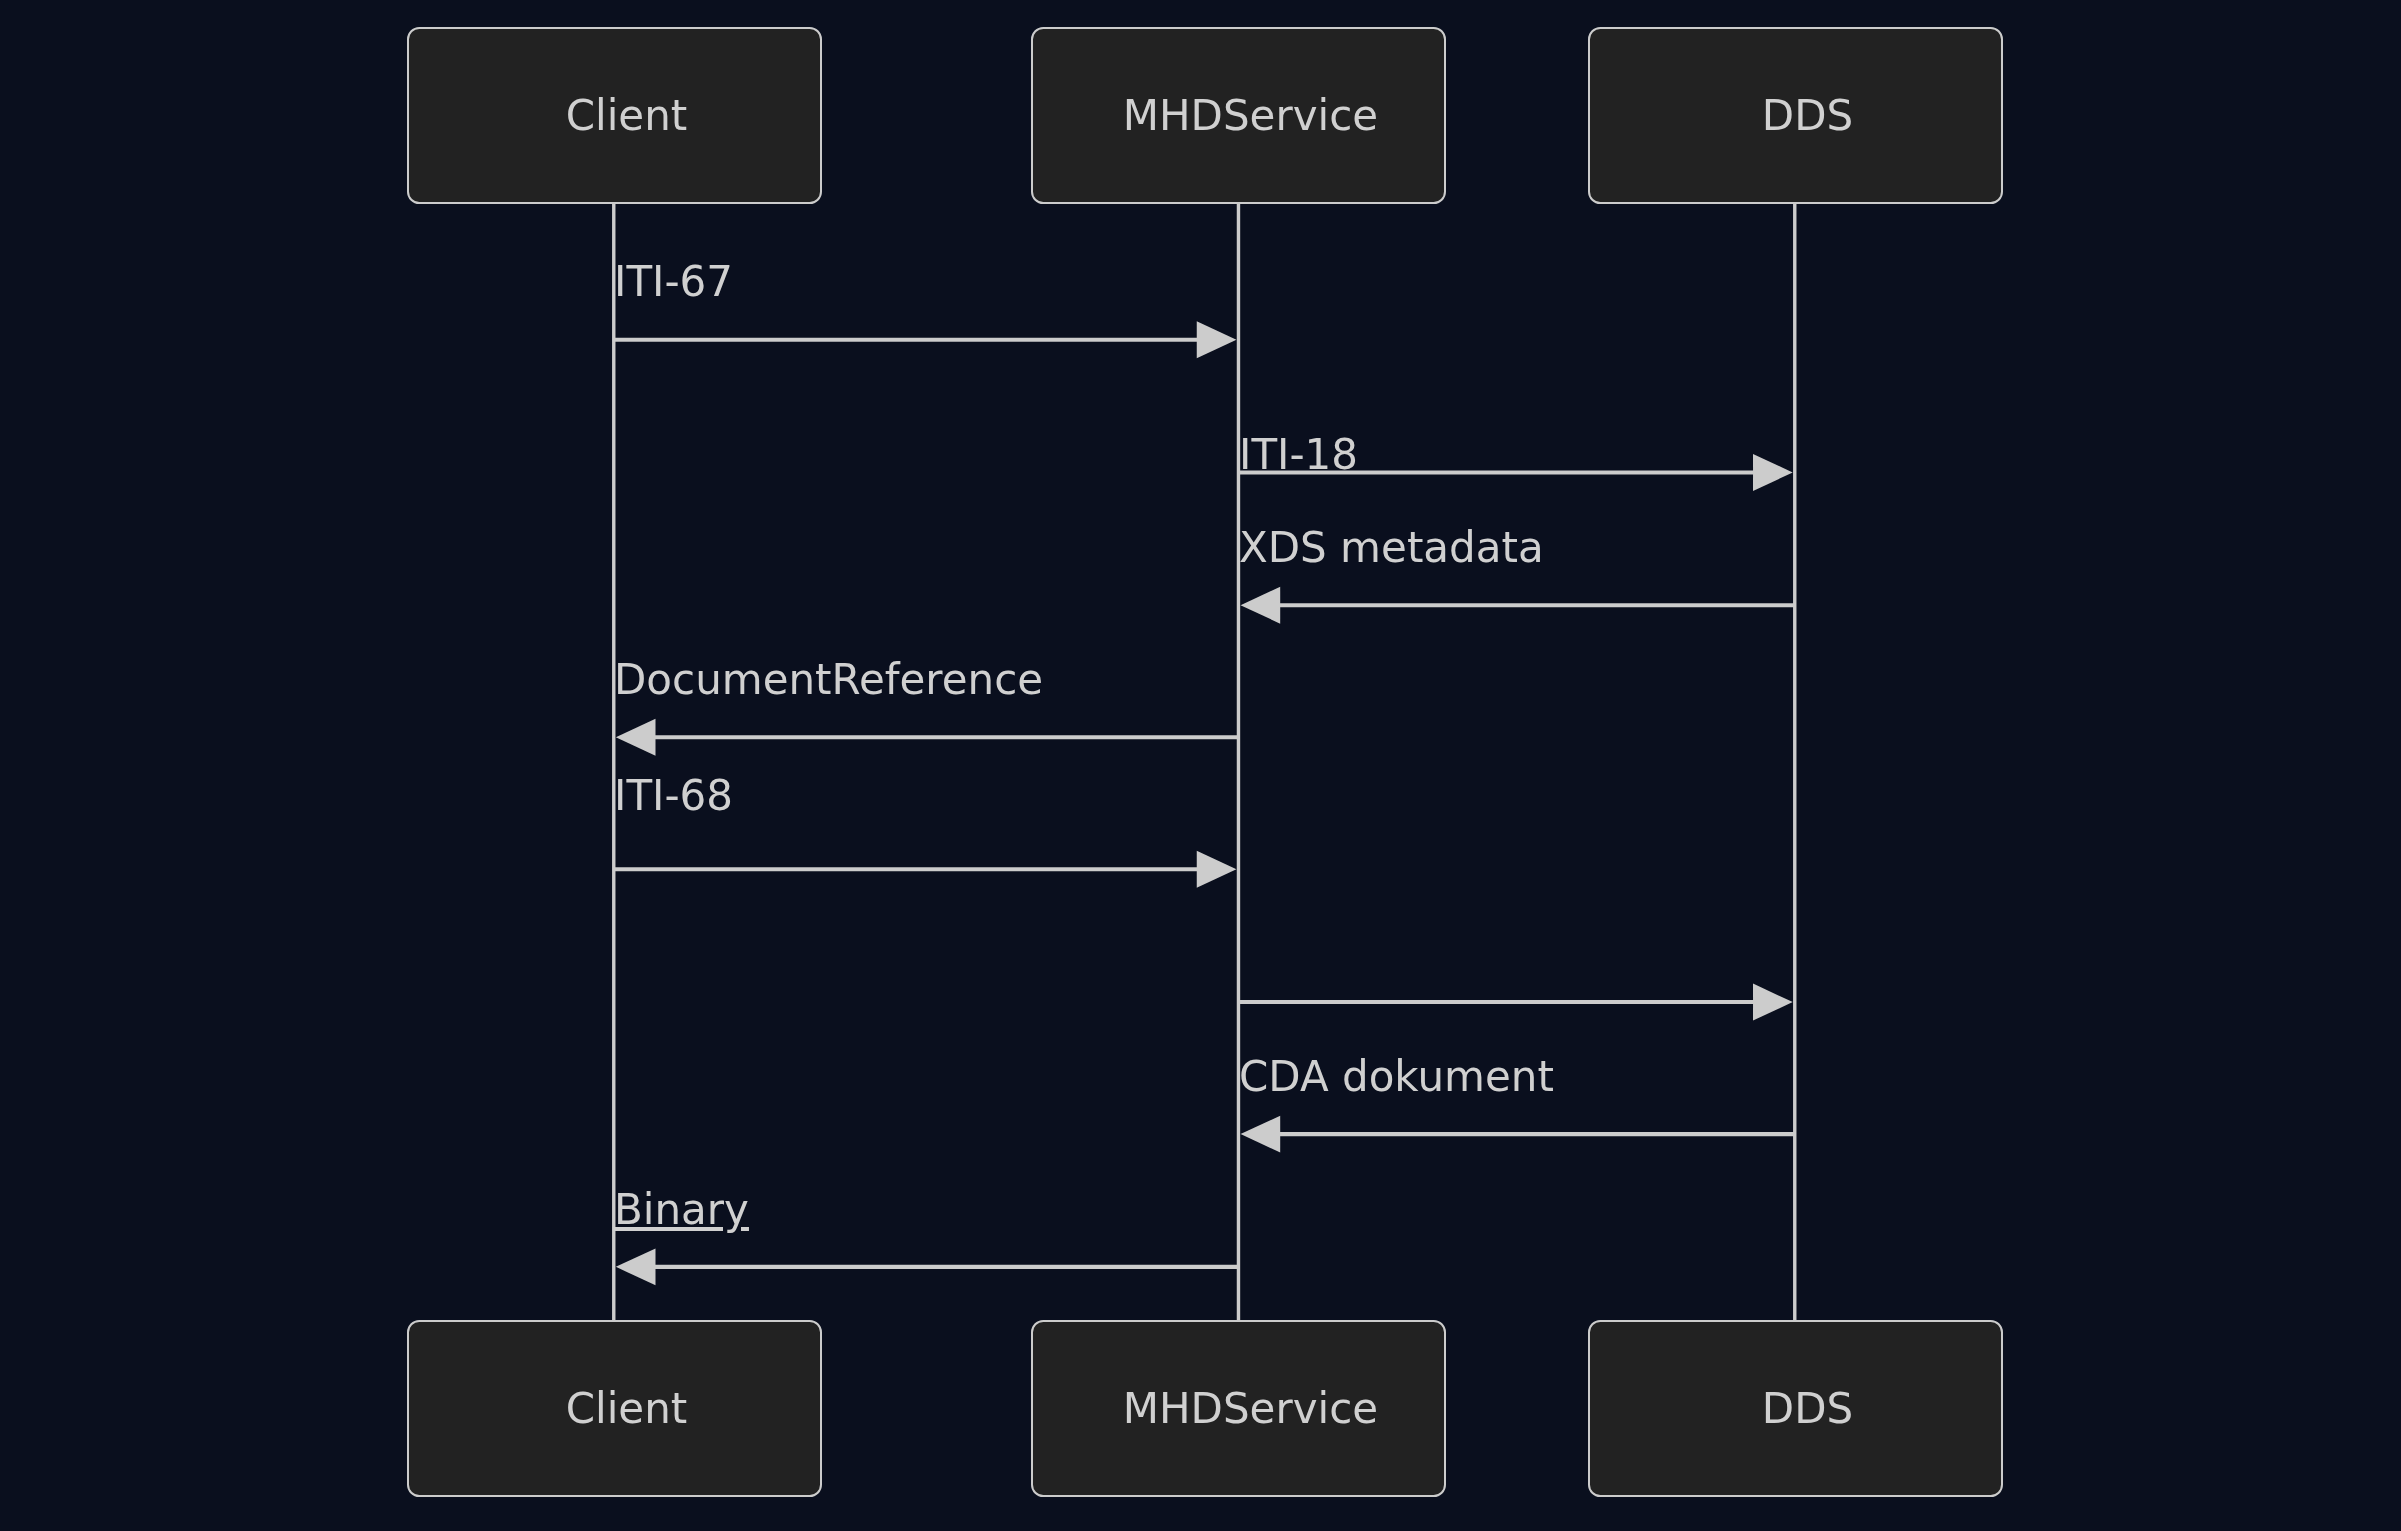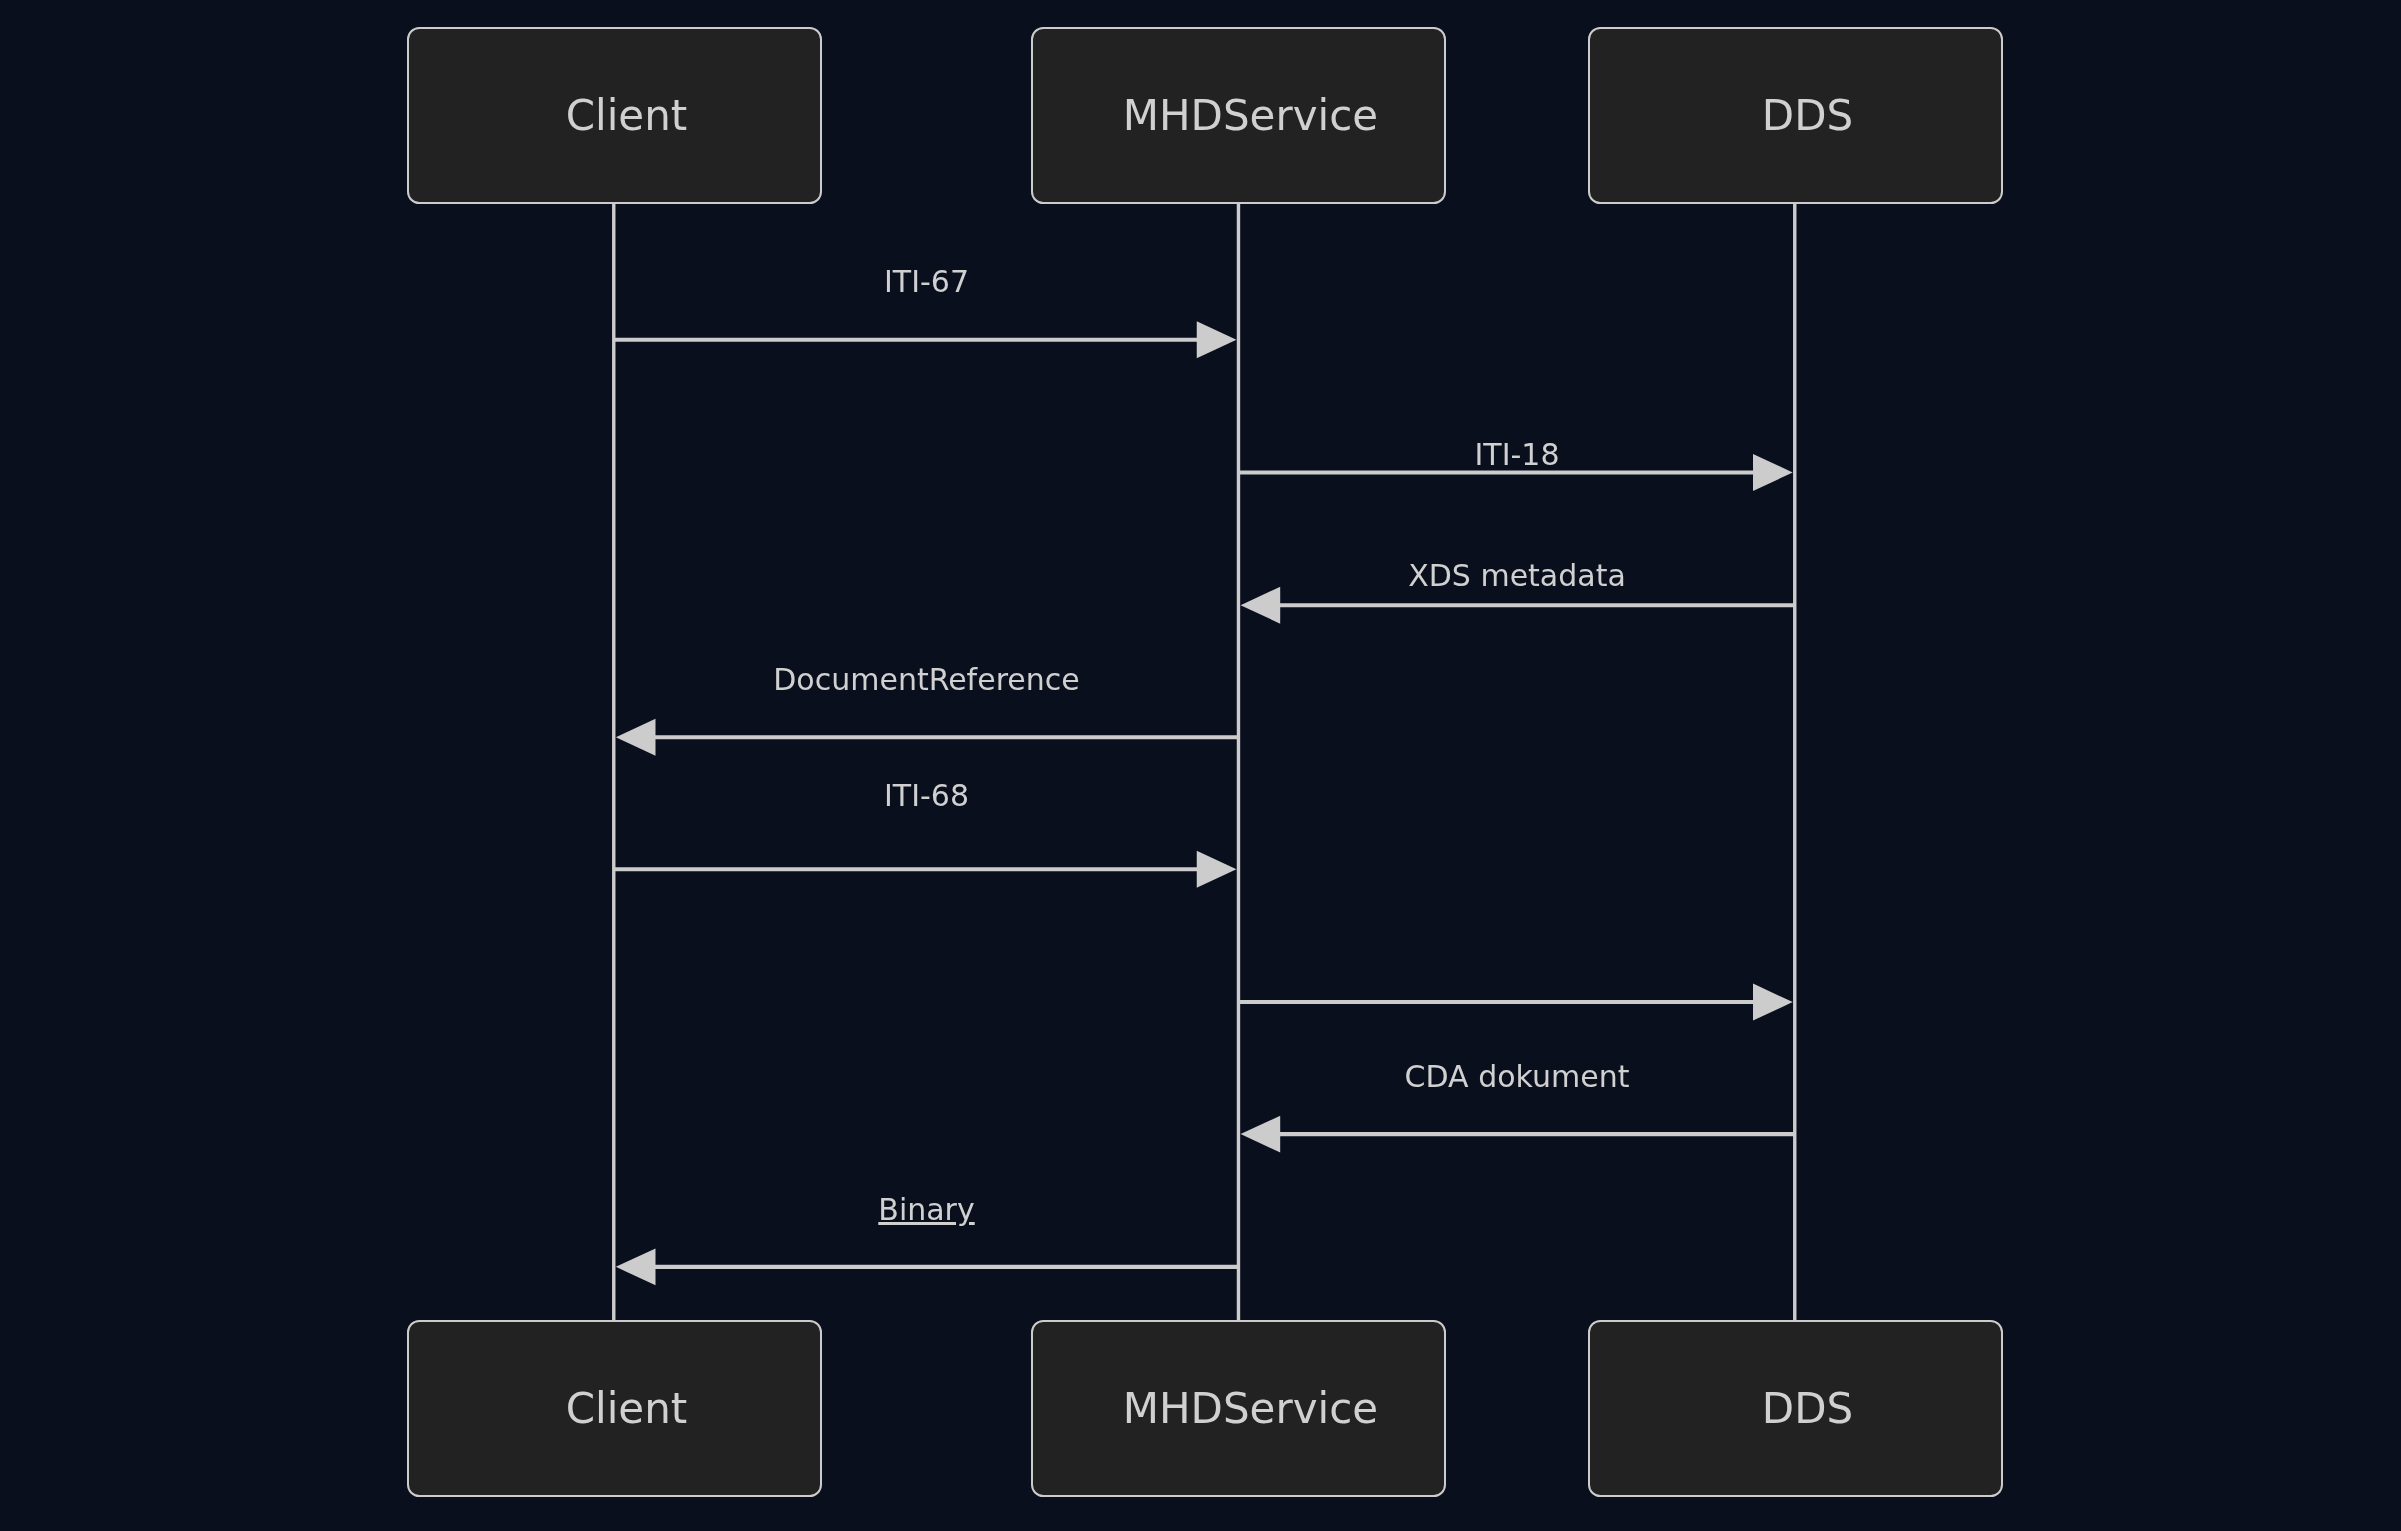--- a/index.html
+++ b/index.html
@@ -16,22 +16,22 @@
     position:absolute; box-sizing:border-box;
     background:var(--boxFill);
     border:2.7px solid var(--boxBorder);
     border-radius:12.3px;
     display:flex; align-items:center; justify-content:center;
   }
   .actor-label{
     color:var(--text); font-size:42px; line-height:1; white-space:nowrap;margin-left:24px;
   }
   .msg-label{
-    position:absolute; color:var(--text); font-size:30px; line-height:42px;
-    text-align:center; white-space:nowrap;
+    position:absolute; color:var(--text); font-size:42px; line-height:42px;
+    white-space:nowrap;
   }
 </style>
 </head>
 <body>
 
 <div id="stage" style="width: 2401px; height: 1532px;">
   <svg id="diagram-svg" xmlns="http://www.w3.org/2000/svg" width="2401" height="1532" viewBox="0 0 3509 2238">
       <line x1="897" y1="296" x2="897" y2="1931" stroke="#cccccc" stroke-width="5"></line>
       <line x1="1810" y1="296" x2="1810" y2="1931" stroke="#cccccc" stroke-width="5"></line>
       <line x1="2623" y1="296" x2="2623" y2="1931" stroke="#cccccc" stroke-width="5"></line>
@@ -65,19 +65,19 @@
       <span class="actor-label">MHDService</span>
     </div>
     <div class="actor-box" style="left: 1588px; top: 27px; width: 415px; height: 177px; border-radius: 12.3px;">
       <span class="actor-label">DDS</span>
     </div>
     <div class="actor-box" style="left: 1588px; top: 1320px; width: 415px; height: 177px; border-radius: 12.3px;">
       <span class="actor-label">DDS</span>
     </div>
     <div class="msg-label" style="left: 614px; width: 625px; top: 261px;">ITI-67</div>
     <div class="msg-label" style="left: 1239px; width: 556px; top: 394px; margin-top: 40px;">ITI-18</div>
-    <div class="msg-label" style="left: 1239px; width: 556px; top: 527px; margin-top: 28px;">XDS metadata</div>
+    <div class="msg-label" style="left: 1239px; width: 556px; top: 527px;">XDS metadata</div>
     <div class="msg-label" style="left: 614px; width: 625px; top: 659px;">DocumentReference</div>
     <div class="msg-label" style="left: 614px; width: 625px; top: 775px;">ITI-68</div>
     <div class="msg-label" style="left: 1239px; width: 556px; top: 1056px;">CDA dokument</div>
     <div class="msg-label" style="left: 614px; width: 625px; top: 1189px; text-decoration: underline;">Binary</div>
   </div>
 
 
 </body></html>

